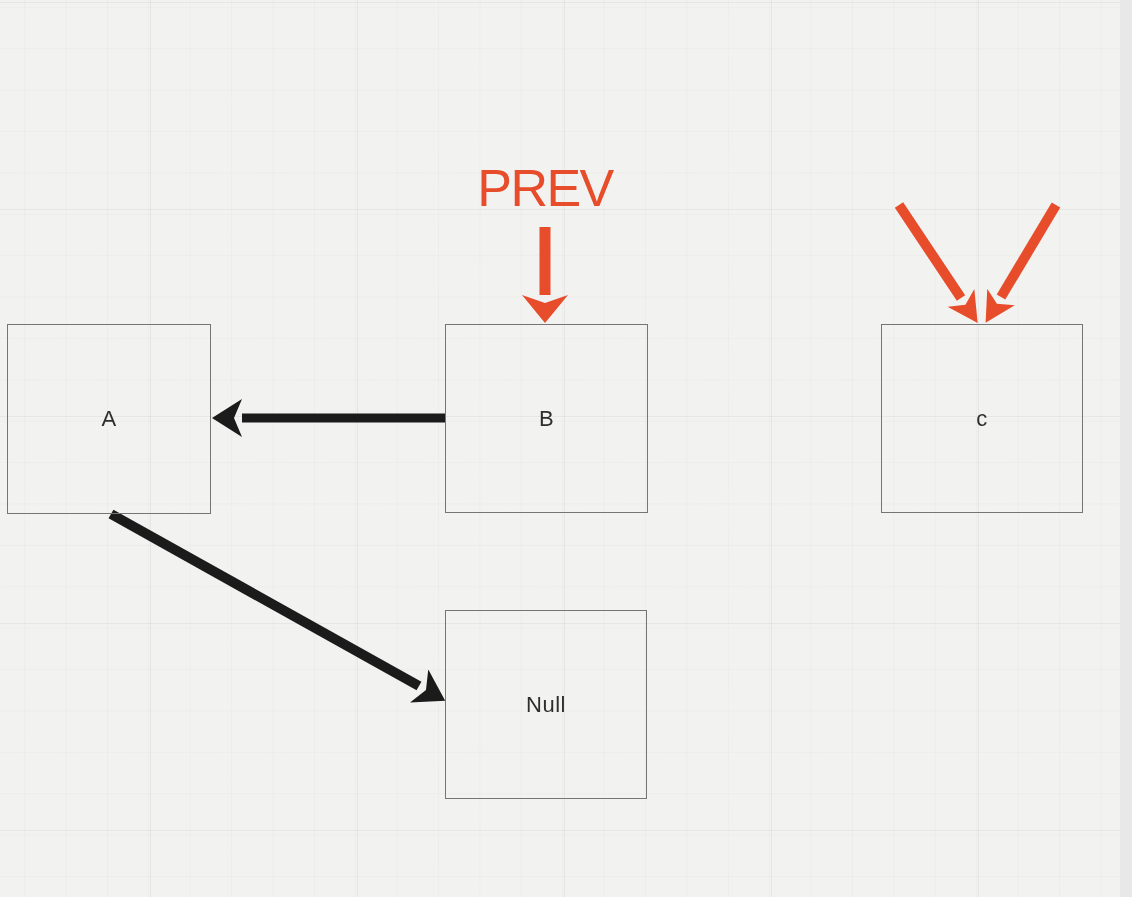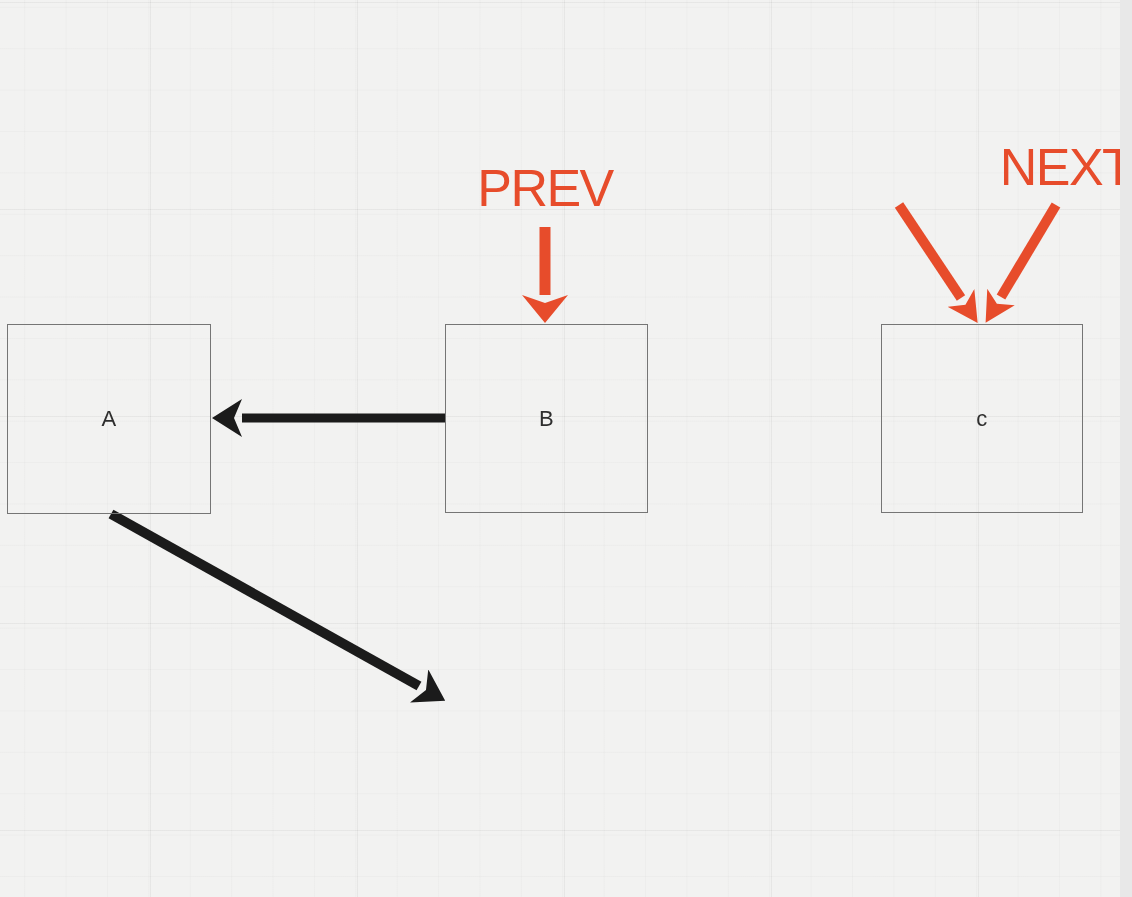--- a/index.html
+++ b/index.html
@@ -100,28 +100,30 @@
     <g>
       <line x1="899" y1="205" x2="961" y2="298" class="stroke-red" stroke-width="10" marker-end="url(#mk-red)"></line>
     </g>
 
     <g>
       <line x1="1056" y1="205" x2="1001" y2="297" class="stroke-red" stroke-width="10" marker-end="url(#mk-red)"></line>
     </g>
   </svg>
 
   <div id="prev-label" class="pointer-label">PREV</div>
-  <div id="next-label" class="pointer-label">NEXT</div>
 
   <div id="node-a" class="node">
     <span class="node-label">A</span>
   </div>
 
   <div id="node-b" class="node">
     <span class="node-label">B</span>
   </div>
 
   <div id="node-c" class="node">
     <span class="node-label">c</span>
   </div>
 
+  <div id="node-null" class="node">
+    <span class="node-label">Null</span>
+  </div>
 
 </div>
 
 </body></html>

